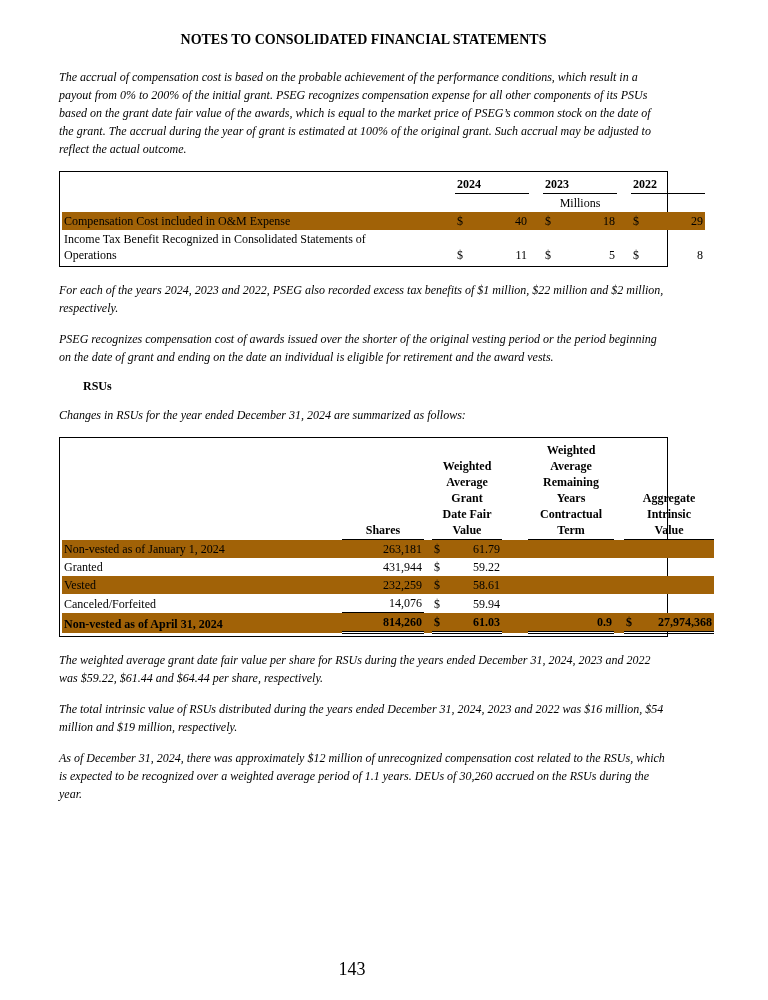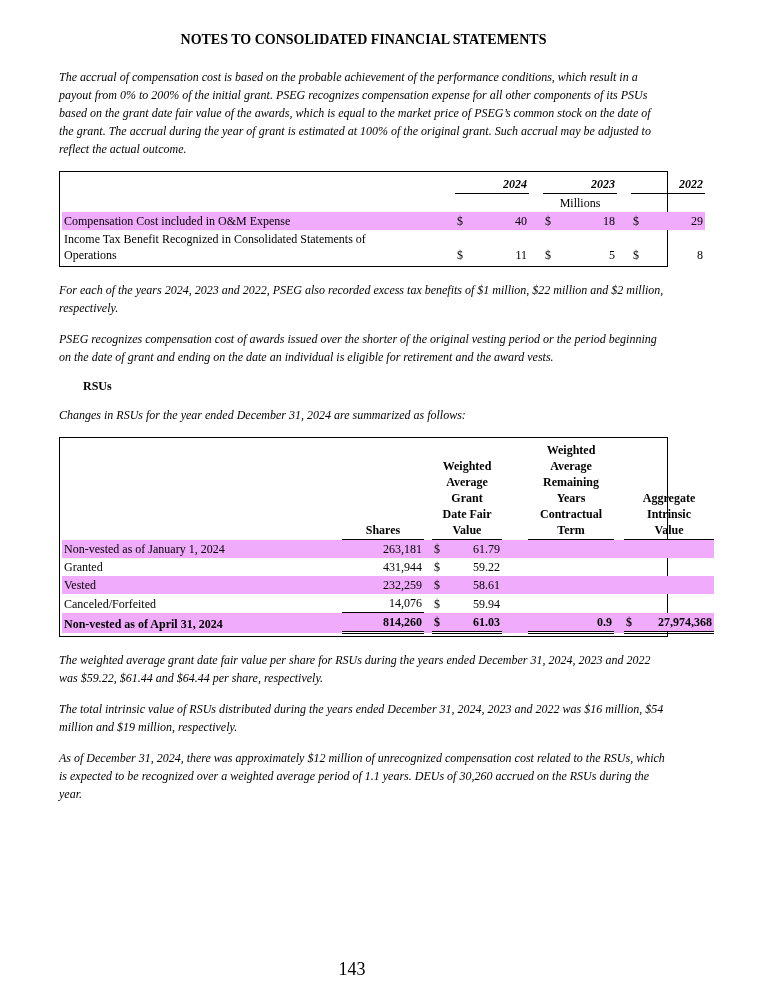--- a/index.html
+++ b/index.html
@@ -43,27 +43,26 @@
     table-layout: fixed;
     font-size: 12px;
   }
   table.fin td {
     padding: 1px 2px;
     vertical-align: bottom;
     line-height: 16px;
     overflow: hidden;
   }
   .yr {
-    text-align: right;
+    text-align: left;
     font-weight: bold;
     border-bottom: 1px solid #000;
-    font-style: italic;
   }
   .millions { text-align: center; line-height: 15px; }
-  .shaded { background: #f0abfc; }
+  .shaded { background: #a16207; }
   .cur { text-align: left; }
   .num { text-align: right; }
   .hdr {
     text-align: center;
     font-weight: bold;
     white-space: pre-line;
     line-height: 15px;
     vertical-align: bottom;
     border-bottom: 1px solid #000;
     padding-bottom: 1px;

